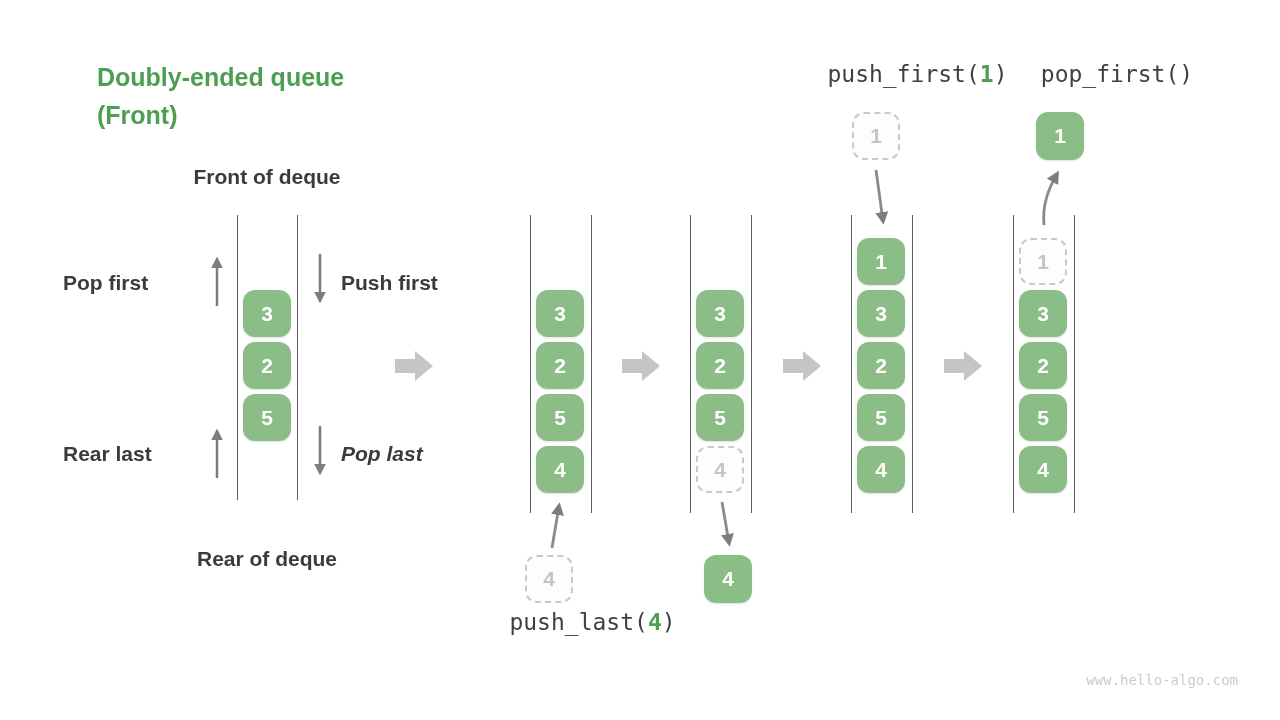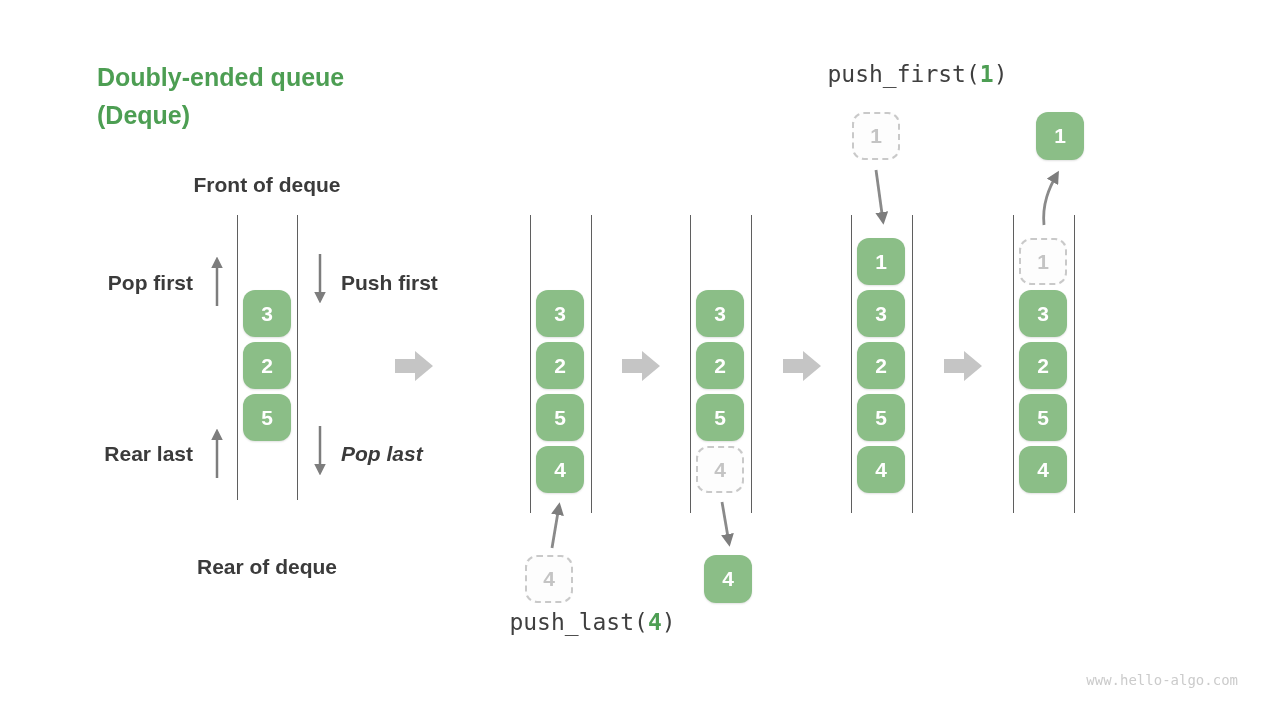--- a/index.html
+++ b/index.html
@@ -10,22 +10,22 @@
   }
   .title {
     position:absolute; left:97px; top:58px; width:340px;
     text-align:left; color:#4d9e53; font-size:25px; font-weight:bold;
     line-height:38px;
   }
   .biglabel {
     position:absolute; color:#3b3b3b; font-size:21px; font-weight:bold;
     line-height:26px;
   }
-  .center { text-align:center;margin-top:8px; }
-  .right  { text-align:right; }
+  .center { text-align:center; }
+  .right  { text-align:left; }
   .queue {
     position:absolute;
     border-left:1.5px solid #5f5f5f; border-right:1.5px solid #5f5f5f;
   }
   .cell {
     position:absolute; left:5px; width:48px; height:47px;
     background:#8bbe87; border-radius:12px;
     color:#ffffff; font-size:21px; font-weight:bold;
     text-align:center; line-height:47px;
     box-shadow:0 1px 2px rgba(0,0,0,0.12);
@@ -58,21 +58,21 @@
   }
   .overlay { position:absolute; left:0; top:0; }
 </style>
 </head>
 <body>
 
 <div class="canvas">
 
   <div class="title">
     <div>Doubly-ended queue</div>
-    <div>(Deque)</div>
+    <div>(Front)</div>
   </div>
 
   <div class="biglabel center" style="left:167px; top:164px; width:200px;">Front of deque</div>
   <div class="biglabel center" style="left:167px; top:546px; width:200px;">Rear of deque</div>
 
   <div class="biglabel right" style="left:63px; top:270px; width:130px;">Pop first</div>
   <div class="biglabel" style="left:341px; top:270px; width:140px;">Push first</div>
   <div class="biglabel right" style="left:63px; top:441px; width:130px;">Rear last</div>
   <div class="biglabel" style="left:341px; top:441px; width:140px;font-style:italic;">Pop last</div>
 
@@ -138,16 +138,17 @@
     <polygon points="783,359 803,359 803,351 821,366 803,381 803,373 783,373" fill="#c5c5c5"></polygon>
     <polygon points="944,359 964,359 964,351 982,366 964,381 964,373 944,373" fill="#c5c5c5"></polygon>
   </svg>
 
   <div class="code" style="left:495px; top:608px; width:195px;">
     <span>push_last(</span><span class="arg">4</span><span>)</span>
   </div>
   <div class="code" style="left:820px; top:60px; width:195px;">
     <span>push_first(</span><span class="arg">1</span><span>)</span>
   </div>
+  <div class="code" style="left:1028px; top:60px; width:178px;">pop_first()</div>
 
   <div class="watermark">www.hello-algo.com</div>
 
 </div>
 
 </body></html>

